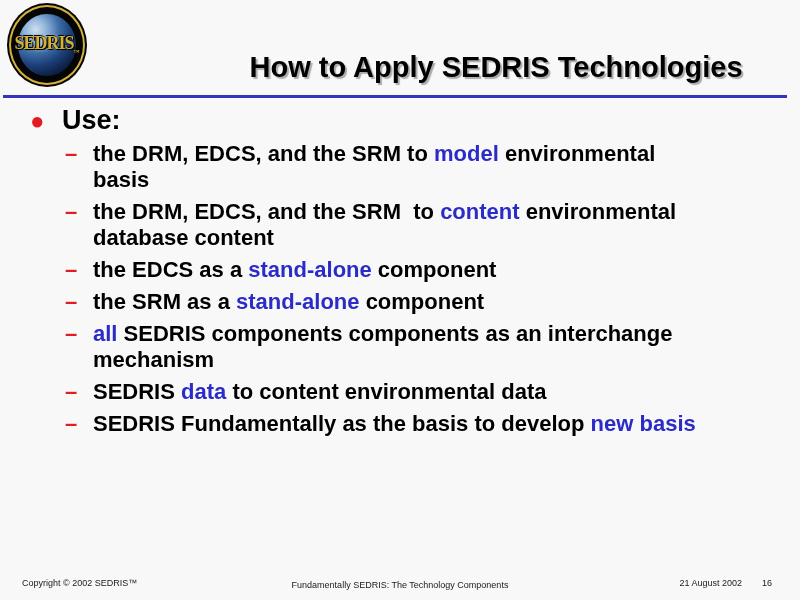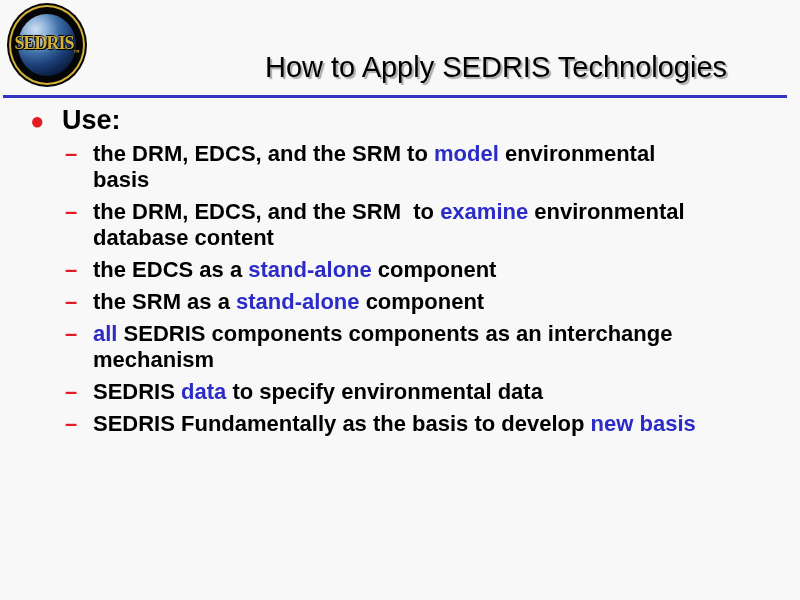--- a/index.html
+++ b/index.html
@@ -73,21 +73,21 @@
   }
 
   
   .title {
     position: absolute;
     left: 200px;
     right: 8px;
     top: 51px;
     text-align: center;
     font-size: 29px;
-    font-weight: normal;
+    font-weight: bold;
     color: #000;
     text-shadow: 2px 2px 1px var(--title-shadow, #AAAAAA);
     white-space: nowrap;
   }
   .rule {
     position: absolute;
     left: 3px;
     top: 95px;
     width: 784px;
     height: 3px;
@@ -196,39 +196,45 @@
       <span class="bullet-dot">●</span>
       <span>Use:</span>
     </div>
     <ul class="sub-list">
         <li class="sub-item">
           <span class="dash">–</span>
           <span class="item-text"><span>the DRM, EDCS, and the SRM to </span><span class="hl">model</span><span> environmental basis</span></span>
         </li>
         <li class="sub-item">
           <span class="dash">–</span>
-          <span class="item-text"><span>the DRM, EDCS, and the SRM  to </span><span class="hl">examine</span><span> environmental database content</span></span>
+          <span class="item-text"><span>the DRM, EDCS, and the SRM  to </span><span class="hl">content</span><span> environmental database content</span></span>
         </li>
         <li class="sub-item">
           <span class="dash">–</span>
           <span class="item-text"><span>the EDCS as a </span><span class="hl">stand-alone</span><span> component</span></span>
         </li>
         <li class="sub-item">
           <span class="dash">–</span>
           <span class="item-text"><span>the SRM as a </span><span class="hl">stand-alone</span><span> component</span></span>
         </li>
         <li class="sub-item">
           <span class="dash">–</span>
           <span class="item-text"><span class="hl">all</span><span> SEDRIS components components as an interchange mechanism</span></span>
         </li>
         <li class="sub-item">
           <span class="dash">–</span>
-          <span class="item-text"><span>SEDRIS </span><span class="hl">data</span><span> to specify environmental data</span></span>
+          <span class="item-text"><span>SEDRIS </span><span class="hl">data</span><span> to content environmental data</span></span>
         </li>
         <li class="sub-item">
           <span class="dash">–</span>
           <span class="item-text"><span>SEDRIS Fundamentally as the basis to develop </span><span class="hl">new basis</span></span>
         </li>
       </ul>
   </div>
 
+  <div class="footer">
+    <span class="footer-copyright">Copyright © 2002 SEDRIS™</span>
+    <span class="footer-center">Fundamentally SEDRIS: The Technology Components</span>
+    <span class="footer-date">21 August 2002</span>
+    <span class="footer-page">16</span>
+  </div>
 
 </div>
 
 </body></html>

